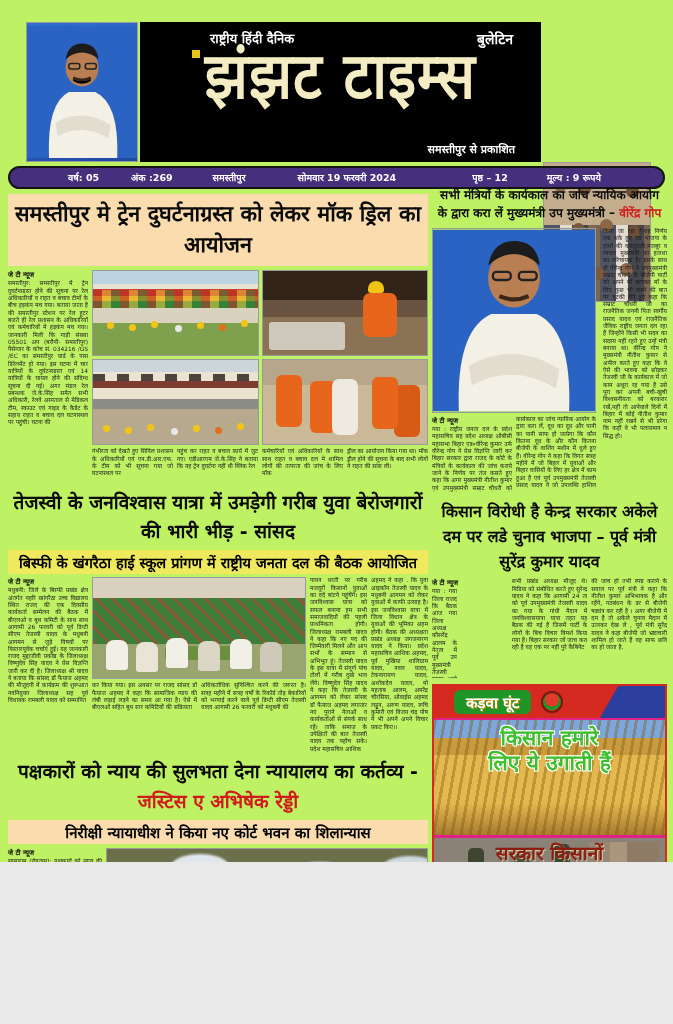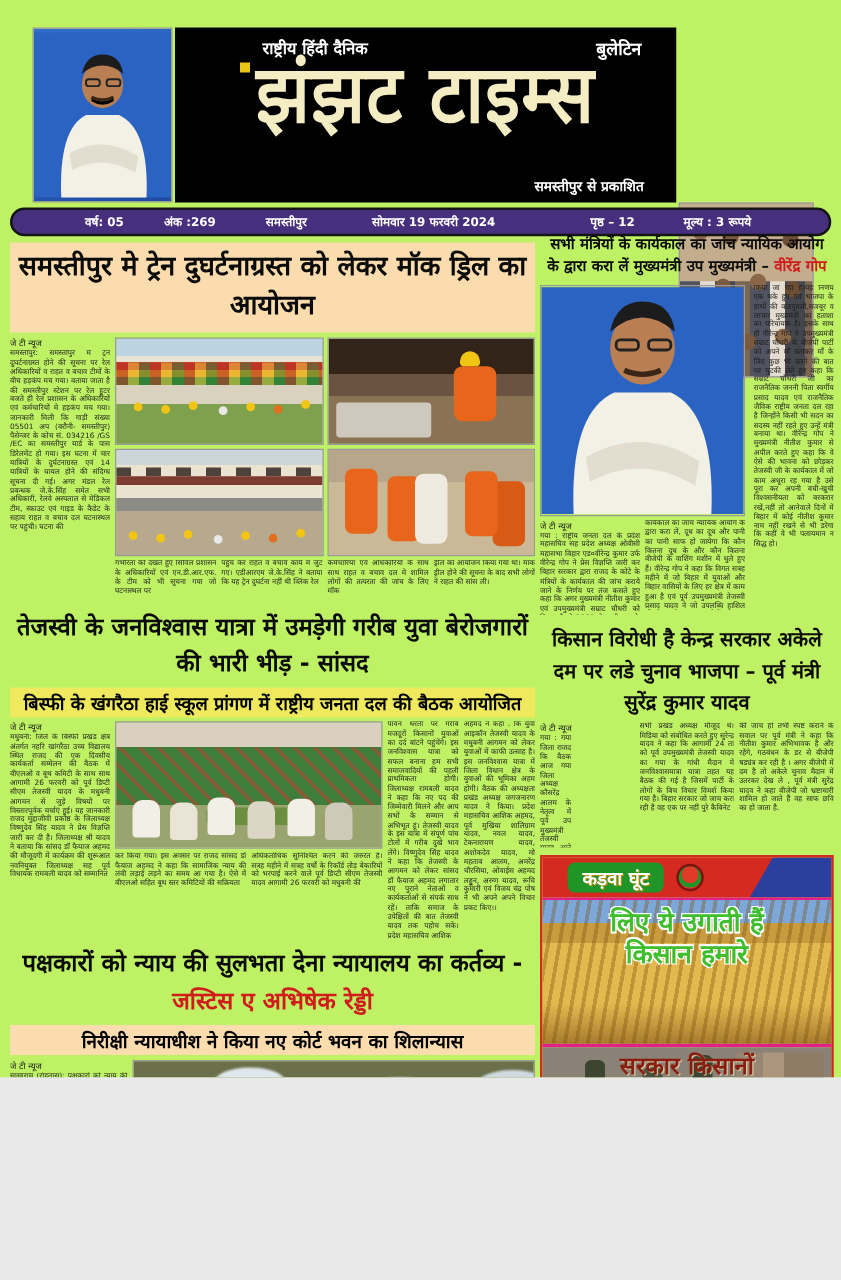--- a/index.html
+++ b/index.html
@@ -32,21 +32,21 @@
   .headline { font-weight:800; text-align:center; color:#0b0b0b; }
   .h-a1 { background:#fbdcae; font-size:21.5px; line-height:1.45; padding:4px 6px 6px; }
   .h-a2 { font-size:19px; line-height:1.5; padding:6px 2px 2px; }
   .sub-a2 { background:#efe95e; font-size:14.5px; font-weight:800; text-align:center; padding:2px 2px; margin-top:3px; }
   .h-a3 { font-size:19px; line-height:1.55; padding:4px 2px 0; }
   .sub-a3 { background:#fbdcae; font-size:15px; font-weight:800; text-align:center; padding:2px 2px; margin-top:4px; }
   .h-a4 { font-size:12px; line-height:1.5; padding:0 2px 2px; }
   .h-a5 { font-size:16px; line-height:1.55; padding:4px 2px 2px; margin-top:4px; }
   .red { color:#d01c1c; }
 
-  .byline { font-size:6.8px; font-weight:400; color:#111; margin-bottom:1px; }
+  .byline { font-size:6.8px; font-weight:700; color:#111; margin-bottom:1px; }
   .btxt { font-size:5.9px; line-height:1.24; text-align:justify; color:#1c1c1c; overflow:hidden; }
 
   
   .a1-body { display:flex; margin-top:4px; }
   .a1-c1 { width:80px; height:208px; }
   .a1-media { width:336px; margin-left:4px; }
   .a1-grid { display:grid; grid-template-columns:1fr 1fr; grid-template-rows:86px 86px; gap:3px; }
   .a1-caps { display:flex; gap:4px; margin-top:3px; }
   .a1-caps .btxt { width:25%; height:34px; }
 
@@ -159,21 +159,21 @@
       <div class="ph-crowd-heads"></div>
     </div>
   </header>
 
   <div class="infobar">
     <span class="ib-i ib-year">वर्ष:  05</span>
     <span class="ib-i ib-issue">अंक :269</span>
     <span class="ib-i ib-city">समस्तीपुर</span>
     <span class="ib-i ib-date">सोमवार 19 फरवरी  2024</span>
     <span class="ib-i ib-page">पृष्ठ – 12</span>
-    <span class="ib-i ib-price">मूल्य : 3 रूपये</span>
+    <span class="ib-i ib-price">मूल्य : 9 रूपये</span>
   </div>
 
   <section class="left-col">
 
     <article>
       <div class="headline h-a1">समस्तीपुर मे ट्रेन दुघर्टनाग्रस्त को लेकर मॉक ड्रिल का आयोजन</div>
       <div class="a1-body">
         <div class="a1-c1">
           <div class="byline">जे टी न्यूज</div>
           <div class="btxt" style="height:200px">समस्तीपुर: समस्तीपुर मे ट्रेन दुघर्टनाग्रस्त होने की सूचना पर रेल अधिकारियों व राहत व बचाव टीमों के बीच हड़कंप मच गया। बताया जाता है की समस्तीपुर स्टेशन पर रेल हूटर बजते ही रेल प्रशासन के अधिकारियों एवं कर्मचारियों मे हड़कंप मच गया। जानकारी मिली कि गाड़ी संख्या 05501 अप (बरौनी- समस्तीपुर) पैसेन्जर के कोच सं. 034216 /GS /EC का समस्तीपुर यार्ड के पास डिरेलमेंट हो गया। इस घटना में चार यात्रियों के दुर्घटनाग्रस्त एवं 14 यात्रियों के घायल होने की संदिग्ध सूचना दी गई। अगर मंडल रेल प्रबन्धक जे.के.सिंह समेत सभी अधिकारी, रेलवे अस्पताल से मेडिकल टीम, स्काउट एवं गाइड के कैडेट के सहाय राहत व बचाव दल घटनास्थल पर पहुंची। घटना की</div>
@@ -308,22 +308,22 @@
 
     <div class="ad">
       <div class="ad-banner">
         <span class="pill">कड़वा घूंट</span>
         <span class="badge"></span>
         <span class="stripe"></span>
       </div>
       <div class="ad-wheat">
         <div class="stalks"></div>
         <div class="ad-green-text">
+          <div>किसान हमारे</div>
           <div>लिए ये उगाती  हैं</div>
-          <div>किसान हमारे</div>
         </div>
       </div>
       <div class="ad-spikes">
         <div class="bld"></div>
         <div class="soldier s1"></div>
         <div class="soldier s2"></div>
         <div class="soldier s3"></div>
         <div class="nails"></div>
         <div class="ad-red-text">
           <div>सरकार किसानों</div>

